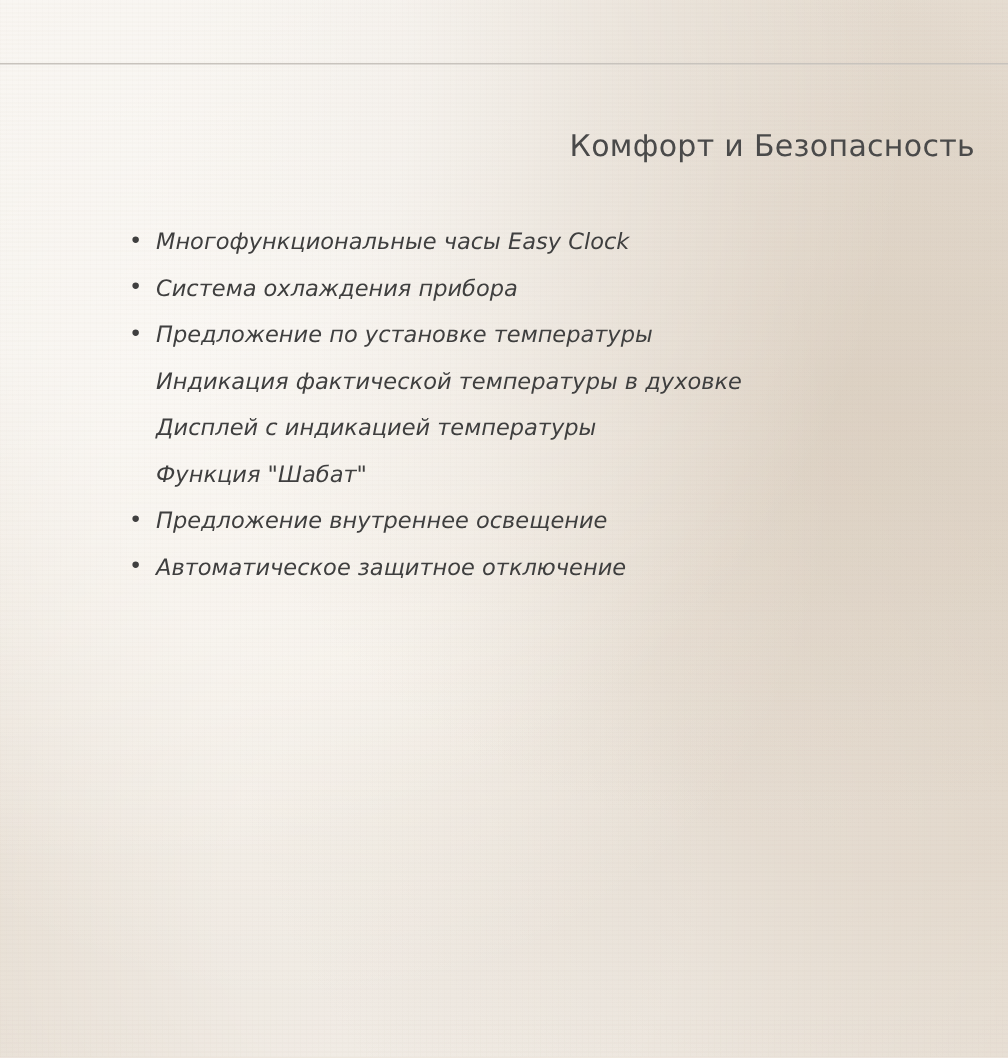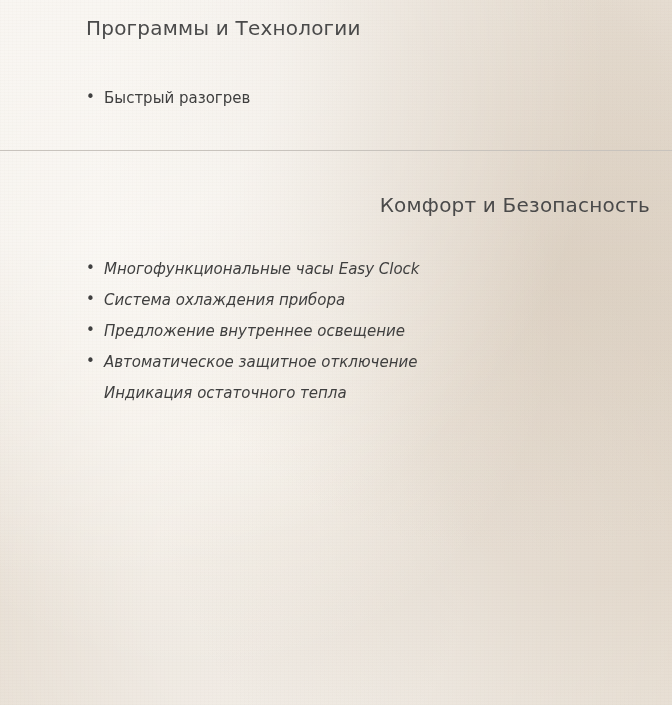--- a/index.html
+++ b/index.html
@@ -104,52 +104,49 @@
   }
 </style>
 </head>
 <body>
 
 <div class="paper-bg"></div>
 <div class="grain"></div>
 
 <div class="content">
 
-  <section class="section" id="section-programs">
-    <h2 class="section-title">Программы и Технологии</h2>
-    <ul class="feature-list">
-      <li class="feature-item has-bullet">
-        <span>Быстрый разогрев</span>
-      </li>
-    </ul>
-  </section>
 
   <div class="divider-wrap">
     <hr class="divider">
   </div>
 
   <section class="section" id="section-comfort">
     <h2 class="section-title">Комфорт и Безопасность</h2>
     <ul class="feature-list">
 
       <li class="feature-item has-bullet">
         <span>Многофункциональные часы Easy Clock</span>
       </li>
 
       <li class="feature-item has-bullet">
         <span>Система охлаждения прибора</span>
       </li>
 
+      <li class="feature-item has-bullet">
+        <span>Предложение по установке температуры</span>
+        <div class="sub-line">Индикация фактической температуры в духовке</div>
+        <div class="sub-line">Дисплей с индикацией температуры</div>
+        <div class="sub-line">Функция "Шабат"</div>
+      </li>
 
       <li class="feature-item has-bullet">
         <span>Предложение внутреннее освещение</span>
       </li>
 
       <li class="feature-item has-bullet">
         <div class="sub-line">Автоматическое защитное отключение</div>
-        <div class="sub-line">Индикация остаточного тепла</div>
       </li>
 
 
     </ul>
   </section>
 
 </div>
 
 </body></html>

